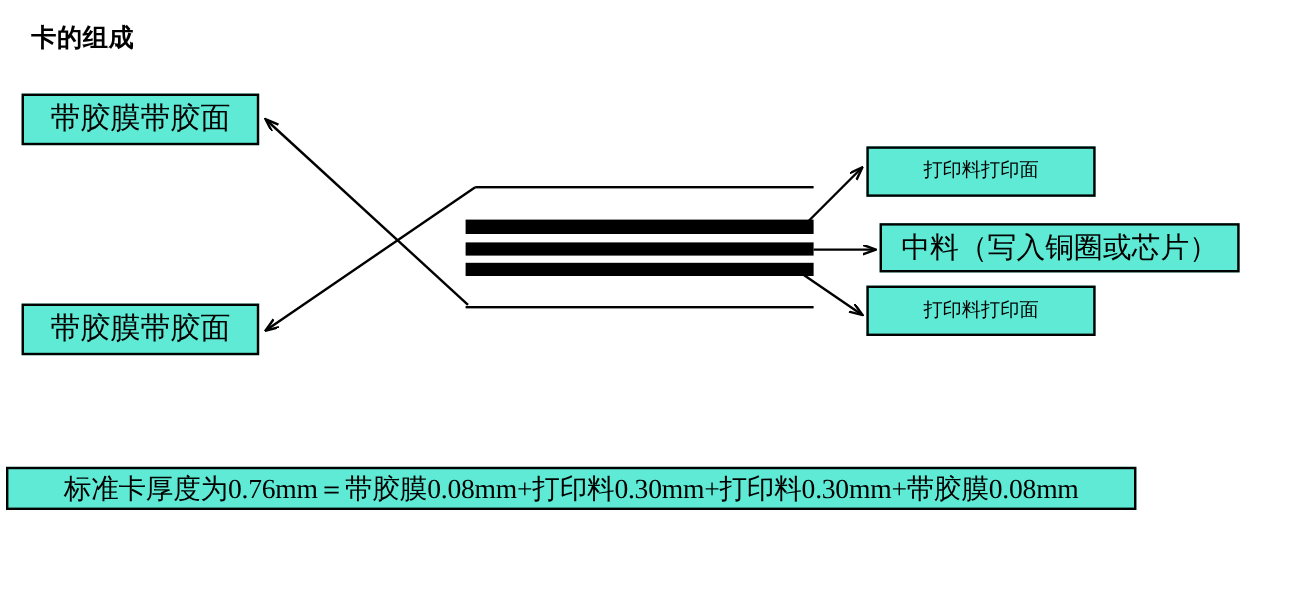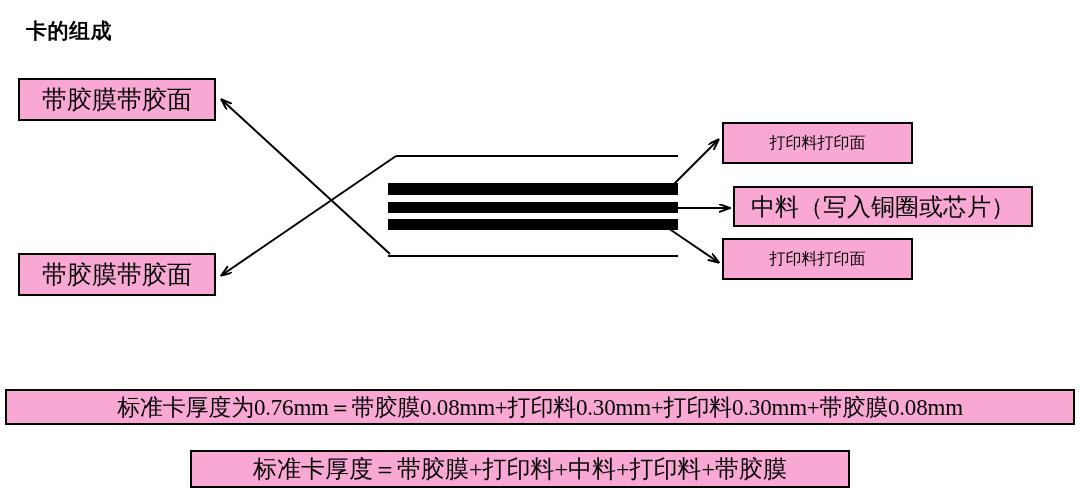--- a/index.html
+++ b/index.html
@@ -12,40 +12,40 @@
 
   .title{
     position:absolute;left:26px;top:18px;
     font-family:"DejaVu Sans","Liberation Sans",sans-serif;
     font-size:21px;line-height:26px;font-weight:700;letter-spacing:0.5px;
     white-space:nowrap;
   }
 
   .box{
     position:absolute;box-sizing:border-box;
-    border:2px solid #000;background:#f9a8d4;
+    border:2px solid #000;background:#5eead4;
     display:flex;align-items:center;justify-content:center;
     white-space:nowrap;line-height:1;
   }
   .box .txt{display:block;}
 
   
   #box-film-top   {left:18px; top:78px;  width:198px; height:43px;}
   #box-film-bottom{left:18px; top:253px; width:198px; height:43px;}
   #box-print-top  {left:722px;top:122px; width:191px; height:42px;}
   #box-core       {left:733px;top:186px; width:300px; height:41px;}
   #box-print-bot  {left:722px;top:238px; width:191px; height:42px;}
 
   #box-film-top .txt,#box-film-bottom .txt{font-size:25px;}
   #box-print-top .txt,#box-print-bot .txt{font-size:16px;}
   #box-core .txt{font-size:24px;}
 
   
   #formula-1{
-    left:5px;top:389px;width:1070px;height:36px;
+    left:5px;top:389px;width:942px;height:36px;
     border-width:2px;
   }
   #formula-2{
     left:190px;top:450px;width:660px;height:38px;
     border-width:2px;
   }
   #formula-1 .txt{
     font-size:23px;letter-spacing:-0.2px;
     font-family:"Liberation Serif","DejaVu Serif",serif;
   }
@@ -113,17 +113,14 @@
   </div>
 
   <div class="box" id="box-print-bot">
     <span class="txt">打印料打印面</span>
   </div>
 
   <div class="box" id="formula-1">
     <span class="txt">标准卡厚度为0.76mm＝带胶膜0.08mm+打印料0.30mm+打印料0.30mm+带胶膜0.08mm</span>
   </div>
 
-  <div class="box" id="formula-2">
-    <span class="txt">标准卡厚度＝带胶膜+打印料+中料+打印料+带胶膜</span>
-  </div>
 
 </div>
 
 </body></html>

